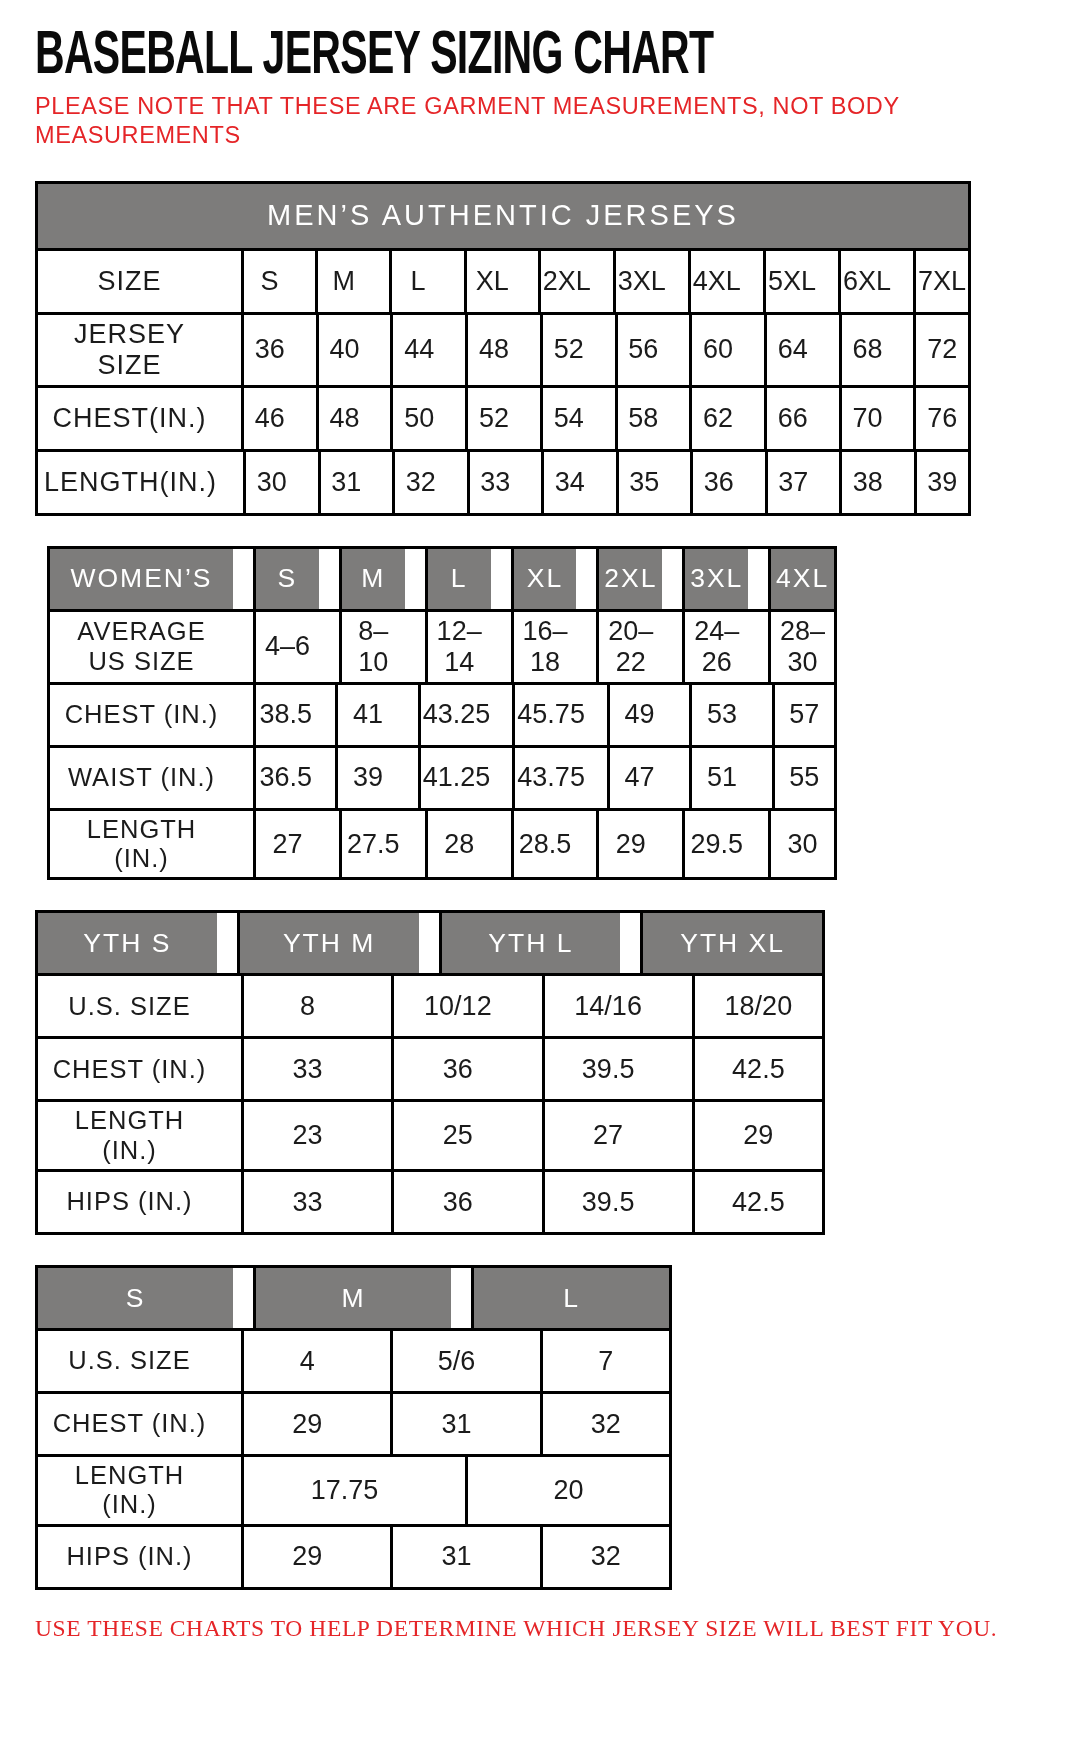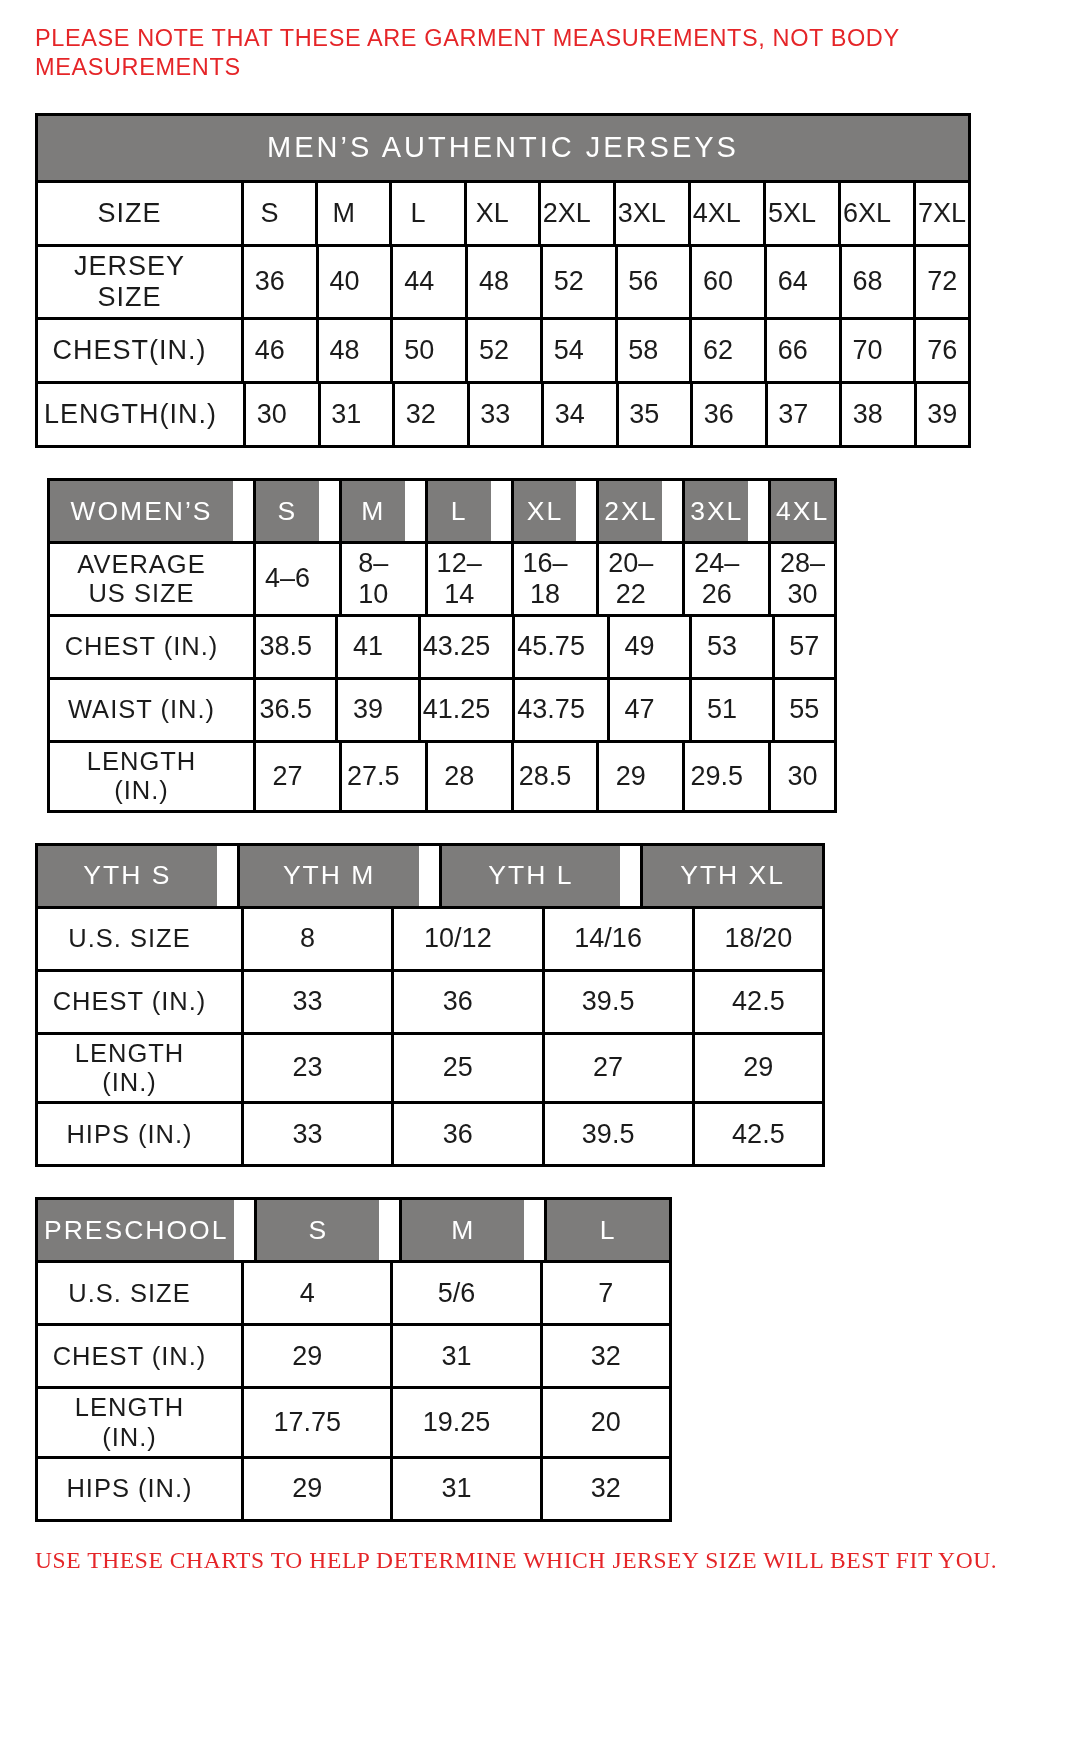--- a/index.html
+++ b/index.html
@@ -92,20 +92,21 @@
   }
 
   .tbl.mens .td { font-size: 27px; }
   .tbl.mens .tr { min-height: 64px; }
 </style>
 </head>
 <body>
 
 <div class="page">
 
+  <h1 class="page-title"><span class="title-inner">BASEBALL JERSEY SIZING CHART</span></h1>
 
   <p class="note">PLEASE NOTE THAT THESE ARE GARMENT MEASUREMENTS, NOT BODY MEASUREMENTS</p>
 
   <section class="tbl mens">
       <div class="banner">MEN’S AUTHENTIC JERSEYS</div>
       <div class="tr">
         <div class="td label">SIZE</div>
         <div class="td">S</div>
         <div class="td">M</div>
         <div class="td">L</div>
@@ -243,41 +244,39 @@
         <div class="td label">HIPS (IN.)</div>
         <div class="td">33</div>
         <div class="td">36</div>
         <div class="td">39.5</div>
         <div class="td">42.5</div>
       </div>
     </section>
 
   <section class="tbl preschool">
       <div class="tr head">
-        <div class="td label">PRESCHOOL</div>
         <div class="td">S</div>
         <div class="td">M</div>
         <div class="td">L</div>
       </div>
       <div class="tr">
         <div class="td label">U.S. SIZE</div>
         <div class="td">4</div>
         <div class="td">5/6</div>
         <div class="td">7</div>
       </div>
       <div class="tr">
         <div class="td label">CHEST (IN.)</div>
         <div class="td">29</div>
         <div class="td">31</div>
         <div class="td">32</div>
       </div>
       <div class="tr">
         <div class="td label">LENGTH (IN.)</div>
         <div class="td">17.75</div>
-        <div class="td">19.25</div>
         <div class="td">20</div>
       </div>
       <div class="tr">
         <div class="td label">HIPS (IN.)</div>
         <div class="td">29</div>
         <div class="td">31</div>
         <div class="td">32</div>
       </div>
     </section>
 

